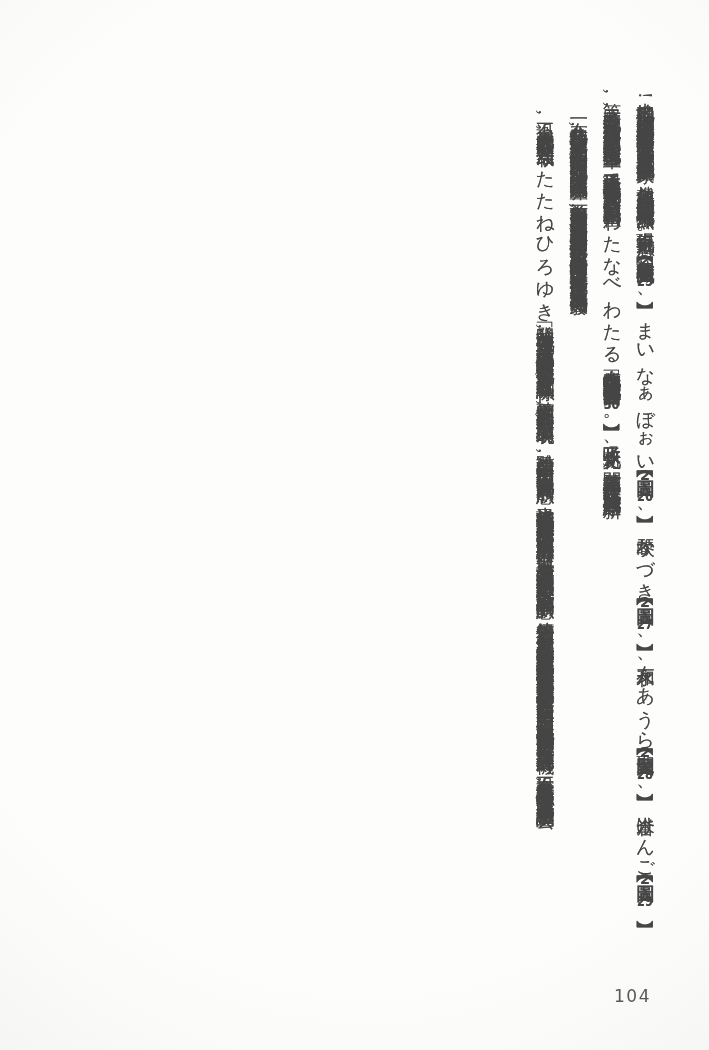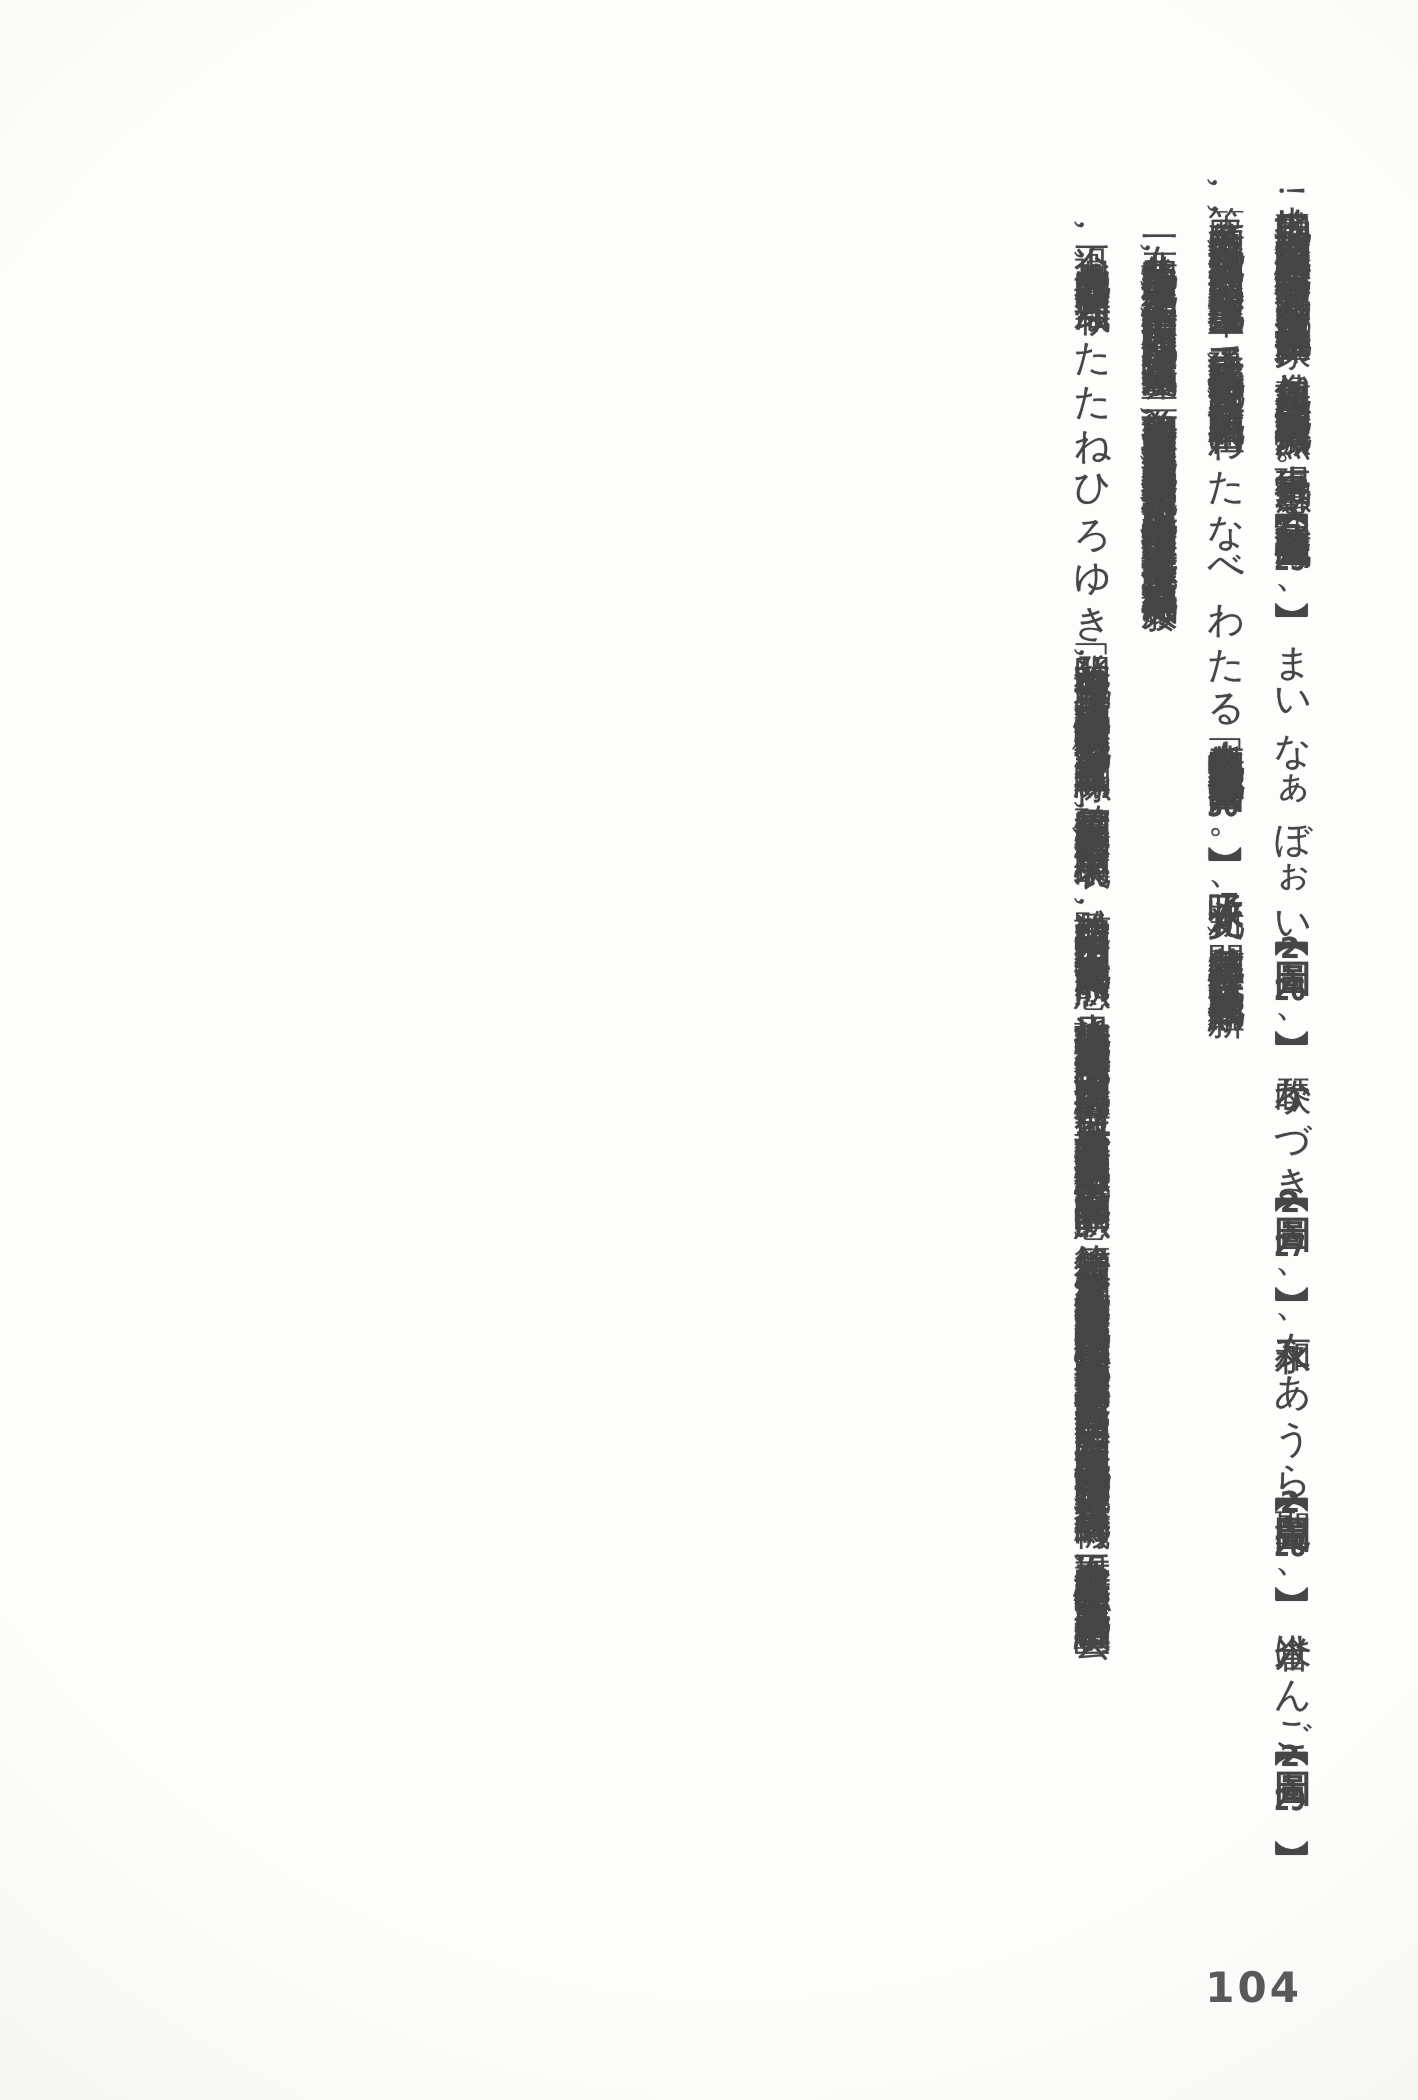--- a/index.html
+++ b/index.html
@@ -50,22 +50,22 @@
     font-family: "DejaVu Sans", "Liberation Sans", sans-serif;
     font-size: 0.78em;
     font-weight: 700;
     letter-spacing: 0;
   }
   .page-number {
     position: absolute;
     right: 58px;
     bottom: 44px;
     font-family: "DejaVu Sans", "Liberation Sans", sans-serif;
-    font-weight: 700;
-    font-size: 21px;
+    font-weight: 400;
+    font-size: 17px;
     letter-spacing: 1.5px;
     color: #595959;
   }
 </style>
 </head>
 <body>
 
 <div class="page">
 
   <main class="text-block">

